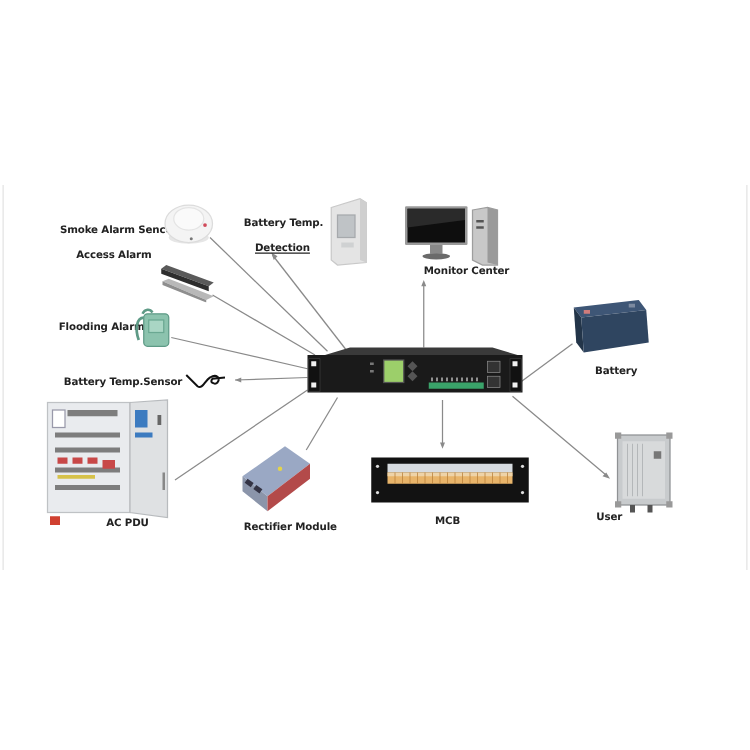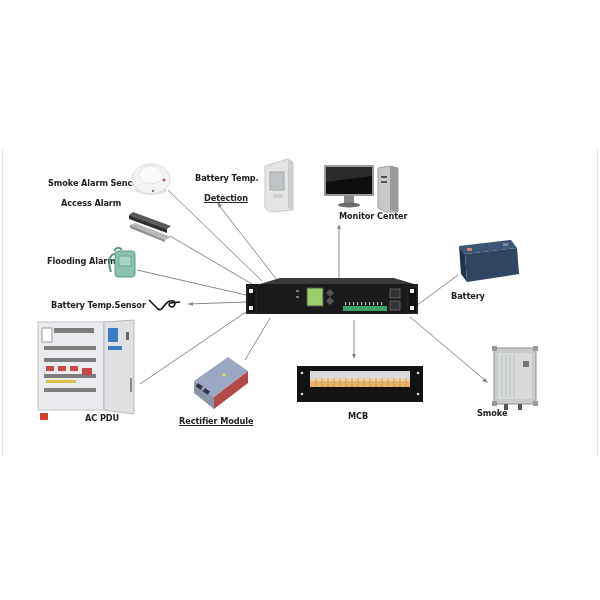--- a/index.html
+++ b/index.html
@@ -53,24 +53,24 @@
       <polygon points="488,383 482,381 485,378"></polygon>
       <polygon points="339,224 337,229 341,229"></polygon>
     </g>
   </svg>
 
   <div class="label" style="left:48px;top:178px;">Smoke Alarm Sencor</div>
   <div class="label" style="left:61px;top:198px;">Access Alarm</div>
   <div class="label" style="left:47px;top:256px;text-align:right;">Flooding Alarm</div>
   <div class="label" style="left:51px;top:300px;">Battery Temp.Sensor</div>
   <div class="label" style="left:73px;top:413px;margin-left:12px;">AC PDU</div>
-  <div class="label" style="left:179px;top:416px;text-decoration:underline;">Rectifier Module</div>
+  <div class="label" style="left:195px;top:416px;">Rectifier Module</div>
   <div class="label" style="left:348px;top:411px;text-align:right;">MCB</div>
-  <div class="label" style="left:477px;top:408px;">Smoke</div>
-  <div class="label" style="left:451px;top:291px;">Battery</div>
+  <div class="label" style="left:477px;top:408px;">User</div>
+  <div class="label" style="left:476px;top:291px;">Battery</div>
   <div class="label" style="left:295px;top:211px;margin-left:44px;">Monitor Center</div>
   <div class="label" style="left:195px;top:173px;">Battery Temp.</div>
   <div class="label" style="left:204px;top:193px;text-decoration:underline;">Detection</div>
 
   <svg class="device" style="left:128px;top:160px;" width="46" height="38">
     <ellipse cx="23" cy="30" rx="16" ry="5" fill="#e6e6e6"></ellipse>
     <ellipse cx="23" cy="19" rx="19" ry="15" fill="#f4f4f4" stroke="#dcdcdc"></ellipse>
     <ellipse cx="23" cy="15" rx="12" ry="9" fill="#fafafa" stroke="#e4e4e4"></ellipse>
     <circle cx="36" cy="20" r="1.5" fill="#d04a5a"></circle>
     <circle cx="25" cy="31" r="1.2" fill="#777"></circle>

